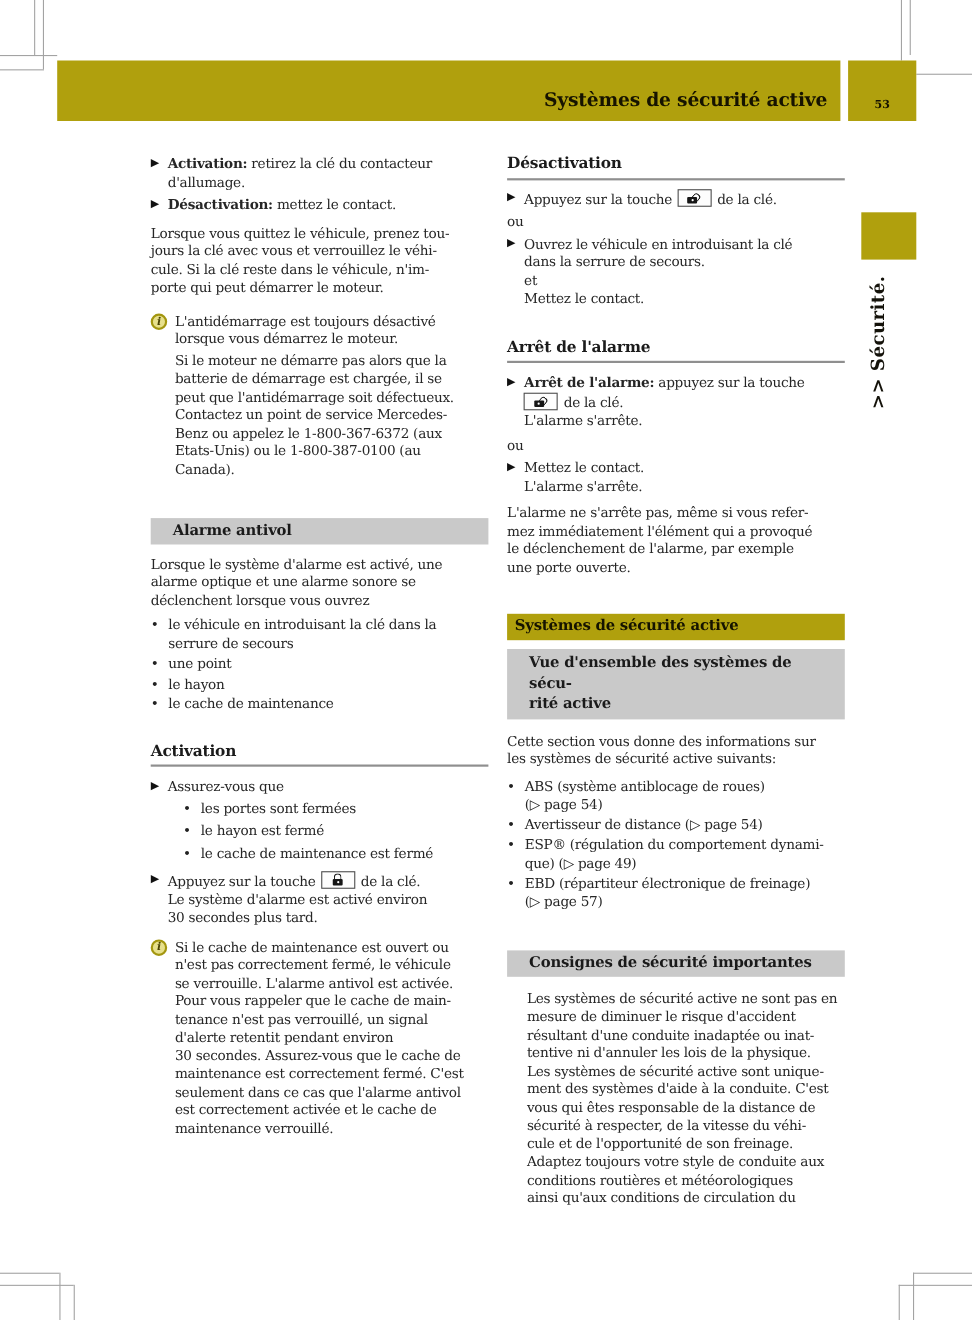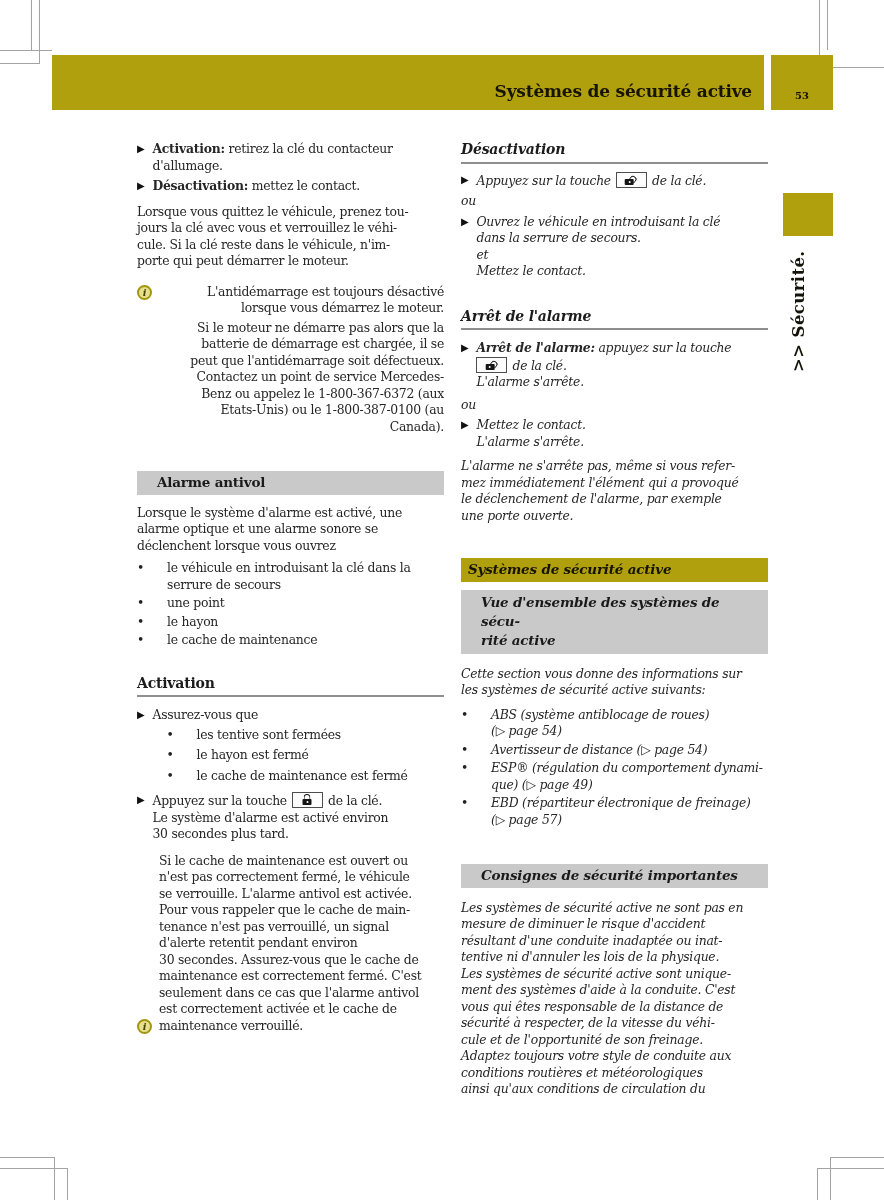--- a/index.html
+++ b/index.html
@@ -26,42 +26,42 @@
   .bar-page span{font-weight:bold;font-size:10px;color:#161300;}
   
   .tab-square{left:783px;top:193px;width:50px;height:43px;background:var(--accent);}
   .tab-text{
     left:789px;top:372px;transform:rotate(-90deg);transform-origin:0 0;
     font-weight:bold;font-size:16.5px;letter-spacing:0.4px;color:#14120a;white-space:nowrap;
   }
   
   .col{position:absolute;width:307px;top:141px;}
   .col-left{left:137px;}
-  .col-right{left:461px;font-style:italic;}
+  .col-right{left:461px;}
   
   .body-text{font-size:12.4px;line-height:16.5px;letter-spacing:-0.25px;}
   .pre{white-space:pre-line;}
   .b{font-weight:bold;}
   .rule-heading{
     font-size:14px;font-weight:bold;color:#1b1b1b;letter-spacing:-0.2px;
     padding-bottom:4px;border-bottom:2px solid #8f8f8f;margin:0;
   }
   .box-header{
     font-size:13.5px;font-weight:bold;color:#151300;letter-spacing:-0.2px;
     padding:3px 7px 4px 7px;box-sizing:border-box;width:100%;
   }
   .gray-bg{background:var(--section_bg);color:#1a1a1a;padding-left:20px;}
   .olive-bg{background:var(--accent);}
   
   .arrow-item{display:flex;gap:8px;}
   .arrow-glyph{flex:0 0 auto;font-family:"DejaVu Sans",sans-serif;font-size:10px;line-height:16.5px;color:#111;}
   .arrow-glyph::before{content:"▶";}
   .content{flex:1 1 auto;}
   
-  .bullet-item{display:flex;gap:23px;margin:2px 0;}
+  .bullet-item{display:flex;gap:9px;margin:2px 0;}
   .bullet-glyph{flex:0 0 auto;font-size:12.4px;line-height:16.5px;color:#222;}
   .bullet-glyph::before{content:"•";}
   .sub{margin-left:14px;}
   
   .info-block{display:flex;gap:7px;}
   .info-icon{
     flex:0 0 auto;width:11px;height:11px;border-radius:50%;
     border:2px solid #a3960f;background:#e7e08c;margin-top:1px;
     text-align:center;color:#4a4303;
     font:italic bold 10px/11px "DejaVu Serif",serif;
@@ -125,21 +125,21 @@
   <div class="arrow-item" style="margin-top:4px;">
     <span class="arrow-glyph"></span>
     <div class="content"><span class="b pre">Désactivation:</span> <span class="pre">mettez le contact.</span></div>
   </div>
 
   <div class="pre" style="margin-top:9px;">Lorsque vous quittez le véhicule, prenez tou-
 jours la clé avec vous et verrouillez le véhi-
 cule. Si la clé reste dans le véhicule, n'im-
 porte qui peut démarrer le moteur.</div>
 
-  <div class="info-block" style="margin-top:14px;text-align:right;">
+  <div class="info-block" style="margin-top:14px;">
     <span class="info-icon"></span>
     <div class="content">
       <div class="pre">L'antidémarrage est toujours désactivé
 lorsque vous démarrez le moteur.</div>
       <div class="pre" style="margin-top:3px;">Si le moteur ne démarre pas alors que la
 batterie de démarrage est chargée, il se
 peut que l'antidémarrage soit défectueux.
 Contactez un point de service Mercedes-
 Benz ou appelez le 1-800-367-6372 (aux
 Etats-Unis) ou le 1-800-387-0100 (au
@@ -176,21 +176,21 @@
 
   <div class="rule-heading" style="margin-top:26px;">Activation</div>
 
   <div class="arrow-item" style="margin-top:10px;">
     <span class="arrow-glyph"></span>
     <div class="content">
       <div class="pre">Assurez-vous que</div>
       <div class="sub" style="margin-top:3px;">
         <div class="bullet-item" style="margin:3px 0;">
             <span class="bullet-glyph"></span>
-            <div class="pre">les tentive sont fermées</div>
+            <div class="pre">les portes sont fermées</div>
           </div>
         <div class="bullet-item" style="margin:4px 0;">
             <span class="bullet-glyph"></span>
             <div class="pre">le hayon est fermé</div>
           </div>
         <div class="bullet-item" style="margin:4px 0;">
             <span class="bullet-glyph"></span>
             <div class="pre">le cache de maintenance est fermé</div>
           </div>
       </div>
@@ -199,21 +199,21 @@
 
   <div class="arrow-item" style="margin-top:4px;">
     <span class="arrow-glyph"></span>
     <div class="content">
       <div class="kline"><span class="pre">Appuyez sur la touche</span><span class="keybox"><span class="lock"></span></span><span class="pre">de la clé.</span></div>
       <div class="pre">Le système d'alarme est activé environ
 30 secondes plus tard.</div>
     </div>
   </div>
 
-  <div class="info-block" style="margin-top:10px;align-items:flex-end;">
+  <div class="info-block" style="margin-top:10px;">
     <span class="info-icon"></span>
     <div class="content">
       <div class="pre">Si le cache de maintenance est ouvert ou
 n'est pas correctement fermé, le véhicule
 se verrouille. L'alarme antivol est activée.
 Pour vous rappeler que le cache de main-
 tenance n'est pas verrouillé, un signal
 d'alerte retentit pendant environ
 30 secondes. Assurez-vous que le cache de
 maintenance est correctement fermé. C'est
@@ -299,21 +299,21 @@
       </div>
     <div class="bullet-item">
         <span class="bullet-glyph"></span>
         <div class="pre">EBD (répartiteur électronique de freinage)
 (▷ page 57)</div>
       </div>
   </div>
 
   <div class="box-header gray-bg" style="margin-top:36px;">Consignes de sécurité importantes</div>
 
-  <div class="pre" style="margin-top:12px;">Les systèmes de sécurité active ne sont pas en
+  <div class="pre" style="margin-top:12px;margin-left:18px;">Les systèmes de sécurité active ne sont pas en
 mesure de diminuer le risque d'accident
 résultant d'une conduite inadaptée ou inat-
 tentive ni d'annuler les lois de la physique.
 Les systèmes de sécurité active sont unique-
 ment des systèmes d'aide à la conduite. C'est
 vous qui êtes responsable de la distance de
 sécurité à respecter, de la vitesse du véhi-
 cule et de l'opportunité de son freinage.
 Adaptez toujours votre style de conduite aux
 conditions routières et météorologiques

